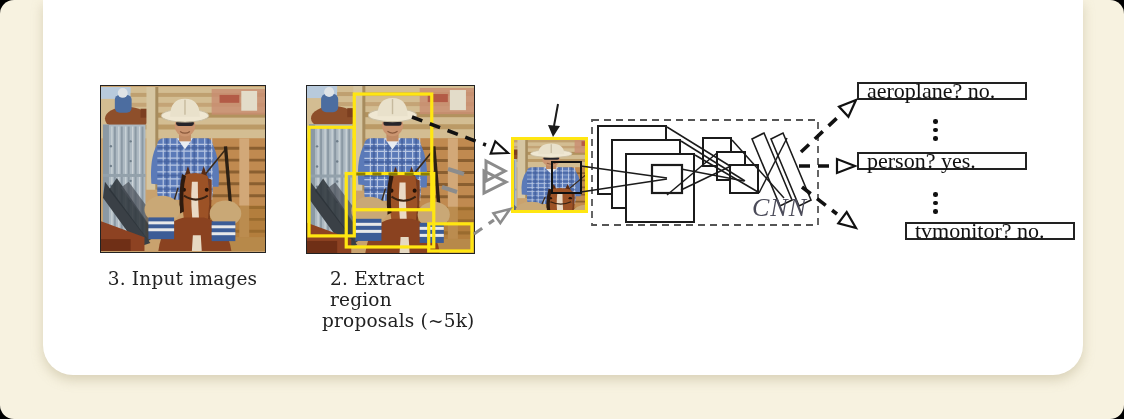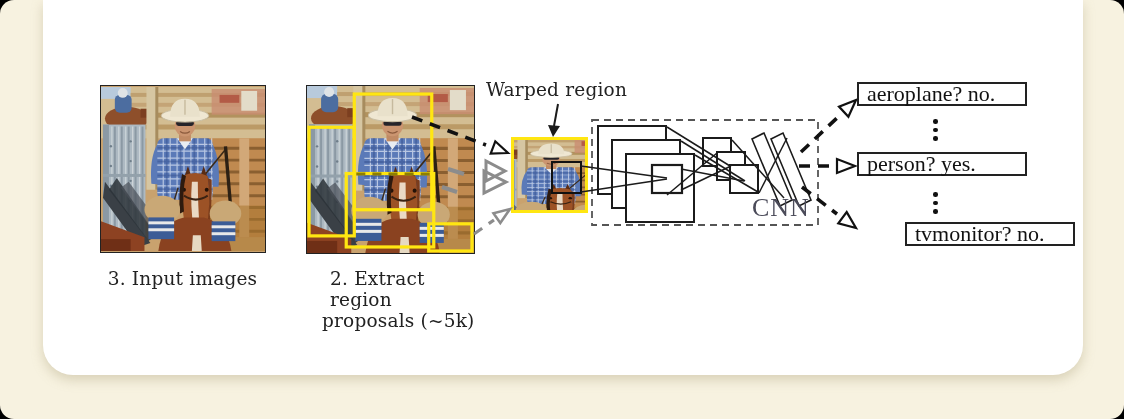--- a/index.html
+++ b/index.html
@@ -25,24 +25,24 @@
     position:absolute;left:511px;top:137px;width:71px;height:70px;
     border:3px solid #ffe612;background:#c9a26e;
   }
   #receptive-field{
     position:absolute;left:551px;top:161px;width:31px;height:33px;
     border:2.5px solid #111;box-sizing:border-box;background:transparent;
   }
   #overlay{position:absolute;left:0;top:0;width:1124px;height:419px;pointer-events:none;}
   #cnn-label{
     position:absolute;left:752px;top:193px;width:70px;
-    font-family:"Liberation Serif", serif;font-size:26px;color:#4b4b59;letter-spacing:1px;
+    font-family:"Liberation Serif", serif;font-size:26px;color:#4b4b59;letter-spacing:1px;font-style:italic;
   }
   .class-box{
-    position:absolute;left:857px;width:170px;height:24px;box-sizing:border-box;
+    position:absolute;left:857px;width:170px;height:18px;box-sizing:border-box;
     border:2px solid #222;background:#fff;display:flex;align-items:center;
     padding-left:8px;font-family:"Liberation Serif", serif;font-size:22px;color:#111;
   }
   .dots{position:absolute;left:933px;display:flex;flex-direction:column;gap:4px;align-items:center;}
   .dots i{width:4.5px;height:4.5px;border-radius:50%;background:#111;display:block;}
   .hiddendefs{position:absolute;width:0;height:0;overflow:hidden;}
 </style>
 </head>
 <body>
 
@@ -264,21 +264,20 @@
     <g>
       <line x1="799" y1="166" x2="834" y2="166" stroke="#111" stroke-width="3.6" stroke-dasharray="11 8"></line>
       <polygon points="855,166 837,159 837,173" fill="#fff" stroke="#111" stroke-width="2.2"></polygon>
     </g>
     <g>
       <line x1="802" y1="187" x2="837" y2="214" stroke="#111" stroke-width="3.6" stroke-dasharray="11 8"></line>
       <polygon points="856,228 838.3,223.3 846.7,212.1" fill="#fff" stroke="#111" stroke-width="2.2"></polygon>
     </g>
   </svg>
 
-  <div class="caption" style="left:476px;top:79px;width:161px;">Warped region</div>
 
   <div id="cnn-label">CNN</div>
 
   <div class="class-box" style="top:82px;">
     <span>aeroplane? no.</span>
   </div>
   <div class="dots" style="top:119px;">
       <i></i>
       <i></i>
       <i></i>

